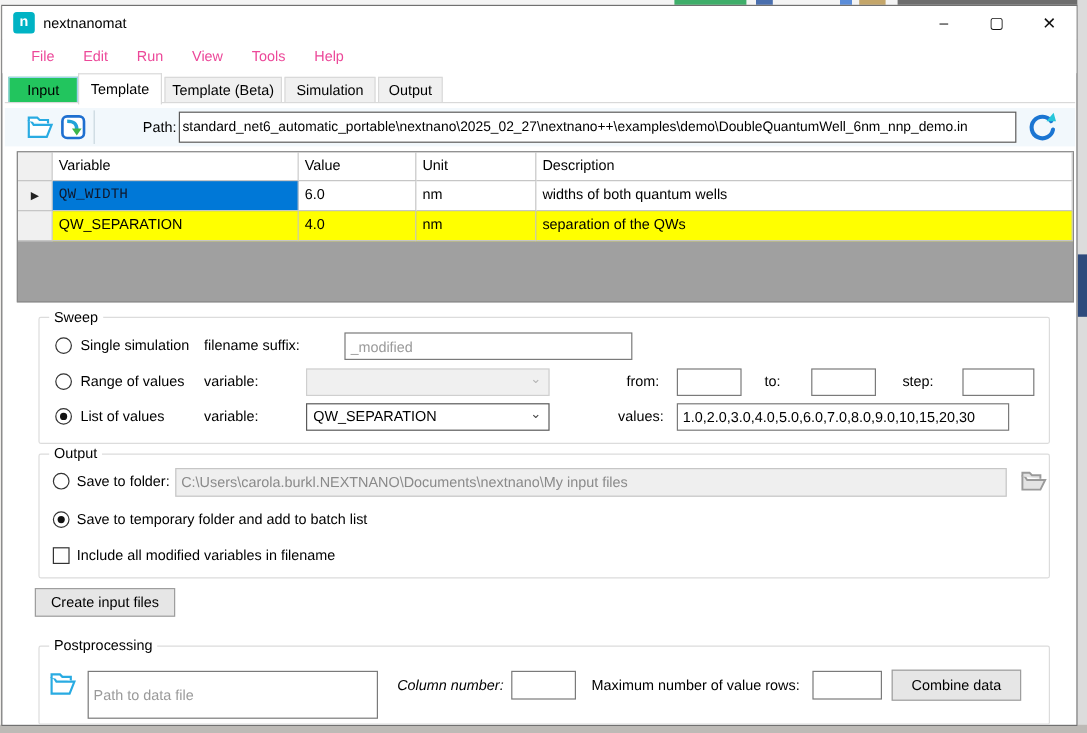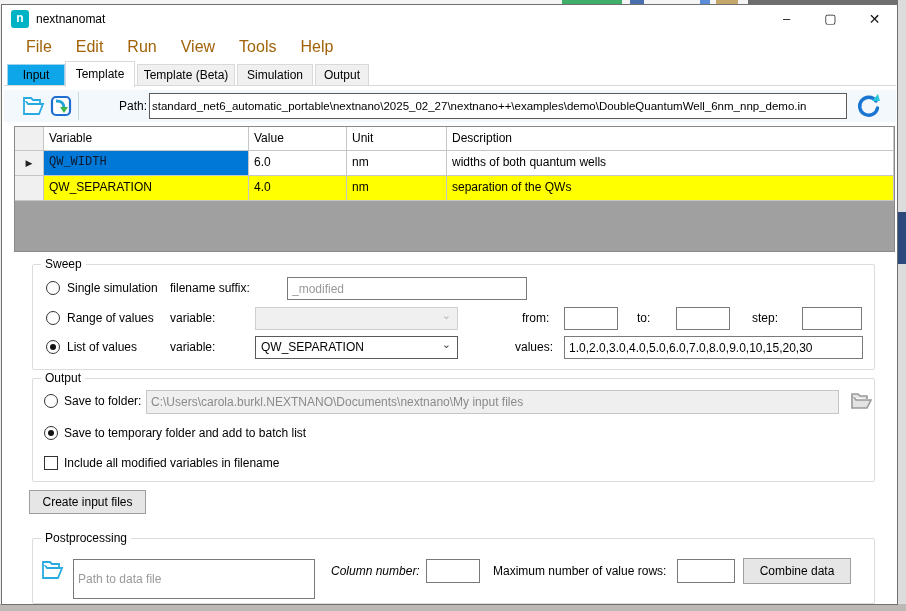--- a/index.html
+++ b/index.html
@@ -22,27 +22,27 @@
   .titlebar { position:absolute; left:0; top:0; width:100%; height:28px; background:#fff; }
   .app-icon { position:absolute; left:9px; top:5px; width:18px; height:18px; background:#00b3c4;
     border-radius:3px; color:#fff; font-weight:bold; font-size:12px; text-align:center; line-height:17px; }
   .title-text { position:absolute; left:34px; top:7px; font-size:12px; color:#000; }
   .winbtn { position:absolute; top:0; width:45px; height:28px; text-align:center; line-height:28px;
     font-size:13px; color:#111; }
   .winbtn.min { right:88px; } .winbtn.max { right:44px; } .winbtn.close { right:0; font-size:14px; }
 
   
   .menubar { position:absolute; left:0; top:28px; width:100%; height:28px; background:#fff; display:flex; align-items:center; padding-left:12px; }
-  .menu-item { font-size:16px; color:#a16207; padding:4px 12px; }
+  .menu-item { font-size:12px; color:#ec4899; padding:4px 12px; }
 
   
   .tabstrip { position:absolute; left:0; top:56px; width:100%; height:25px; }
   .tab { position:absolute; top:3px; height:22px; background:#f0f0f0; border:1px solid #d9d9d9;
     font-size:12px; color:#000; text-align:center; line-height:20px; }
-  .tab.input { left:5px; width:58px; background:#0ea5e9; border-color:#9fd2ee; }
+  .tab.input { left:5px; width:58px; background:#22c55e; border-color:#9fd2ee; }
   .tab.active { top:0; height:26px; background:#fff; border-color:#d9d9d9; border-bottom:none; line-height:24px; z-index:3; }
   .tab.template { left:63px; width:70px; }
   .tab.beta { left:135px; width:98px; }
   .tab.sim { left:235px; width:76px; }
   .tab.out { left:313px; width:54px; }
 
   
   .content { position:absolute; left:2px; top:80px; width:892px; height:518px; background:#fff;
     border-top:1px solid #d9d9d9; }
 
@@ -214,21 +214,21 @@
         <input class="tb" style="left: 769px; top: 42px; width: 60px; height: 23px;" type="text">
 
         <span class="radio on" style="left:13px;top:75px;"></span>
         <span class="lbl" style="left:34px;top:75px;">List of values</span>
         <span class="lbl" style="left:137px;top:75px;">variable:</span>
         <div class="combo" style="left:222px;top:71px;width:203px;height:23px;">
           <span class="val">QW_SEPARATION</span>
           <span class="chev">⌄</span>
         </div>
         <span class="lbl" style="left:482px;top:75px;">values:</span>
-        <input class="tb" style="left: 531px; top: 71px; width: 299px; height: 23px;" type="text" value="1.0,2.0,3.0,4.0,5.0,6.0,7.0,8.0,9.0,10,15,20,30">
+        <input class="tb" style="left: 531px; top: 71px; width: 277px; height: 23px;" type="text" value="1.0,2.0,3.0,4.0,5.0,6.0,7.0,8.0,9.0,10,15,20,30">
       </div>
 
       <div class="groupbox gb-output">
         <span class="gb-label">Output</span>
 
         <span class="radio" style="left:11px;top:15px;"></span>
         <span class="lbl" style="left:31px;top:15px;">Save to folder:</span>
         <input class="tb" style="left: 113px; top: 11px; width: 693px; height: 24px;" type="text" disabled="" value="C:\Users\carola.burkl.NEXTNANO\Documents\nextnano\My input files">
         <div style="position:absolute;left:815px;top:9px;">
           <span>

